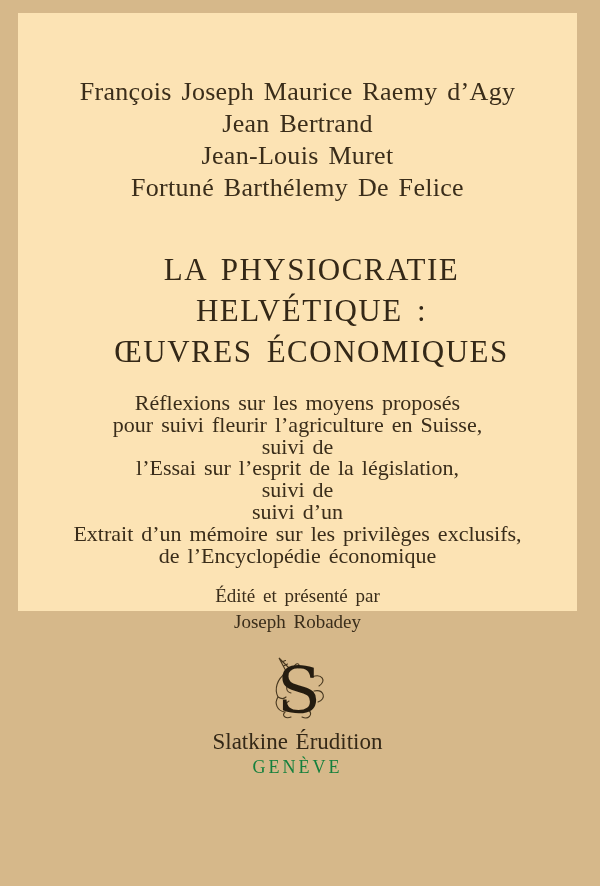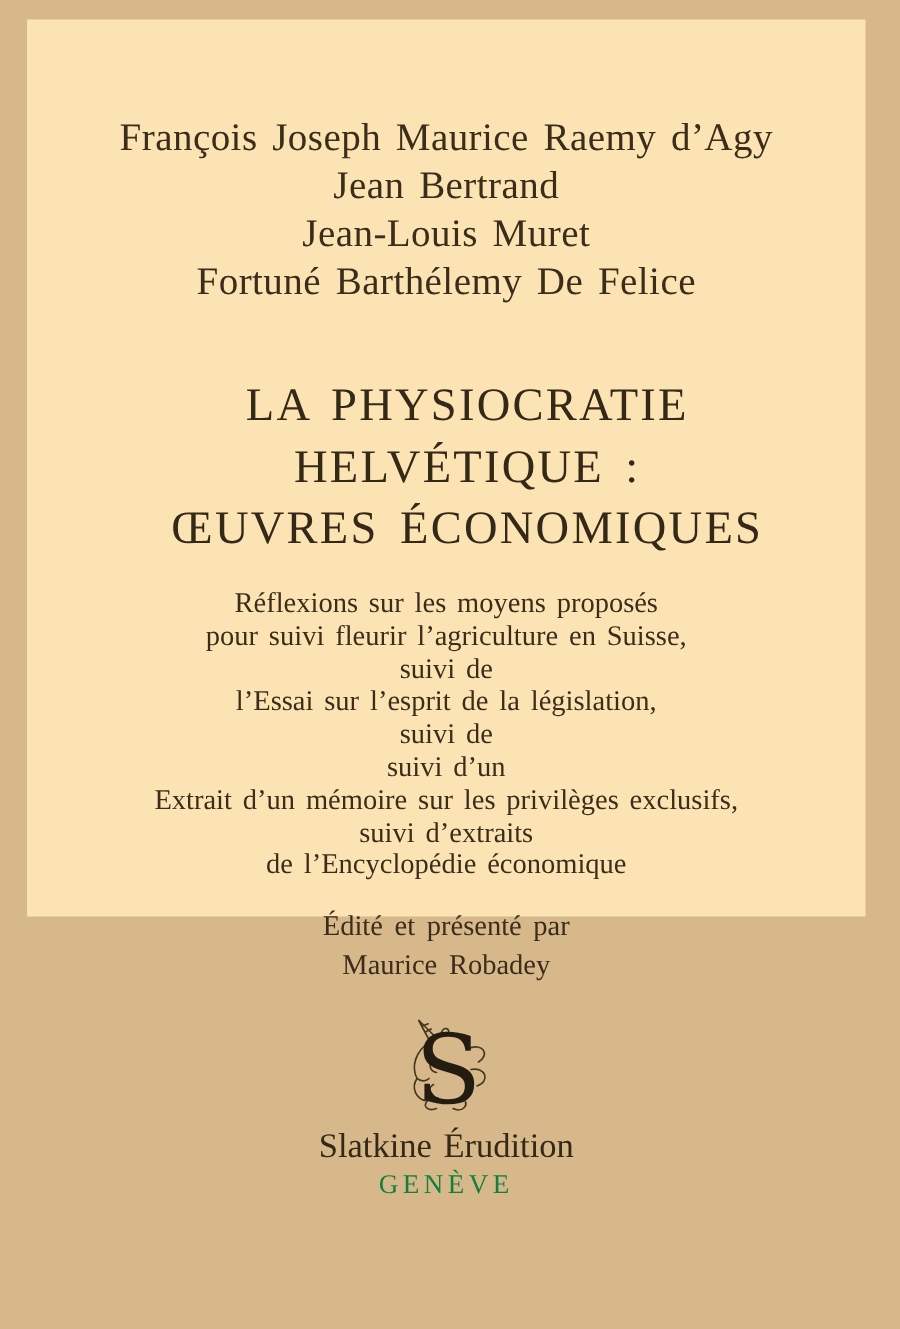--- a/index.html
+++ b/index.html
@@ -41,21 +41,21 @@
     margin-top: 45px;
     font-size: 31px;
     line-height: 41px;
     letter-spacing: 1.5px;
     word-spacing: 5px;
     color: #342817;
   }
   .title div { white-space: nowrap; padding-left: 28px; }
   .subtitle {
     margin-top: 20px;
-    font-size: 19px;
+    font-size: 22px;
     line-height: 21.8px;
     word-spacing: 2.5px;
   }
   .subtitle div { white-space: nowrap; }
   .editor {
     margin-top: 17px;
     font-size: 19px;
     line-height: 26px;
     word-spacing: 3px;
   }
@@ -100,27 +100,26 @@
     </div>
 
     <div class="subtitle">
       <div>Réflexions sur les moyens proposés</div>
       <div>pour suivi fleurir l’agriculture en Suisse,</div>
       <div>suivi de</div>
       <div>l’Essai sur l’esprit de la législation,</div>
       <div>suivi de</div>
       <div>suivi d’un</div>
       <div>Extrait d’un mémoire sur les privilèges exclusifs,</div>
-      <div>suivi d’extraits</div>
       <div>de l’Encyclopédie économique</div>
     </div>
 
     <div class="editor">
       <div>Édité et présenté par</div>
-      <div>Maurice Robadey</div>
+      <div>Joseph Robadey</div>
     </div>
 
     <div class="logo-wrap">
       <svg width="96" height="66" viewBox="0 0 96 66" xmlns="http://www.w3.org/2000/svg">
         <g fill="none" stroke="#47371f" stroke-width="1.1" stroke-linecap="round">
 
           <path d="M37,18 L29,3 L41,15"></path>
           <path d="M33.5,11 L37.5,9"></path>
           <path d="M31.5,7 L35.5,5.5"></path>
 

